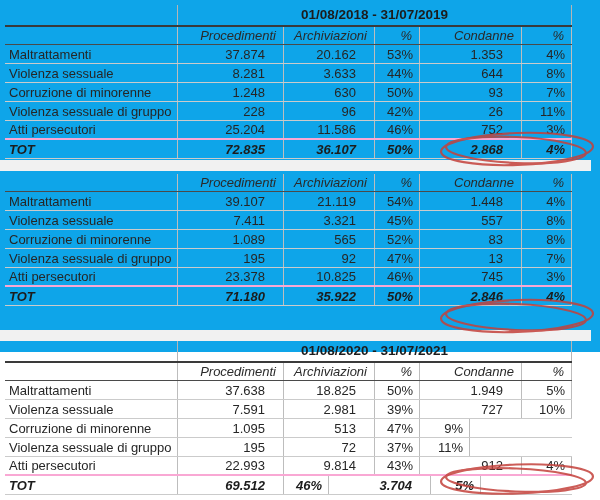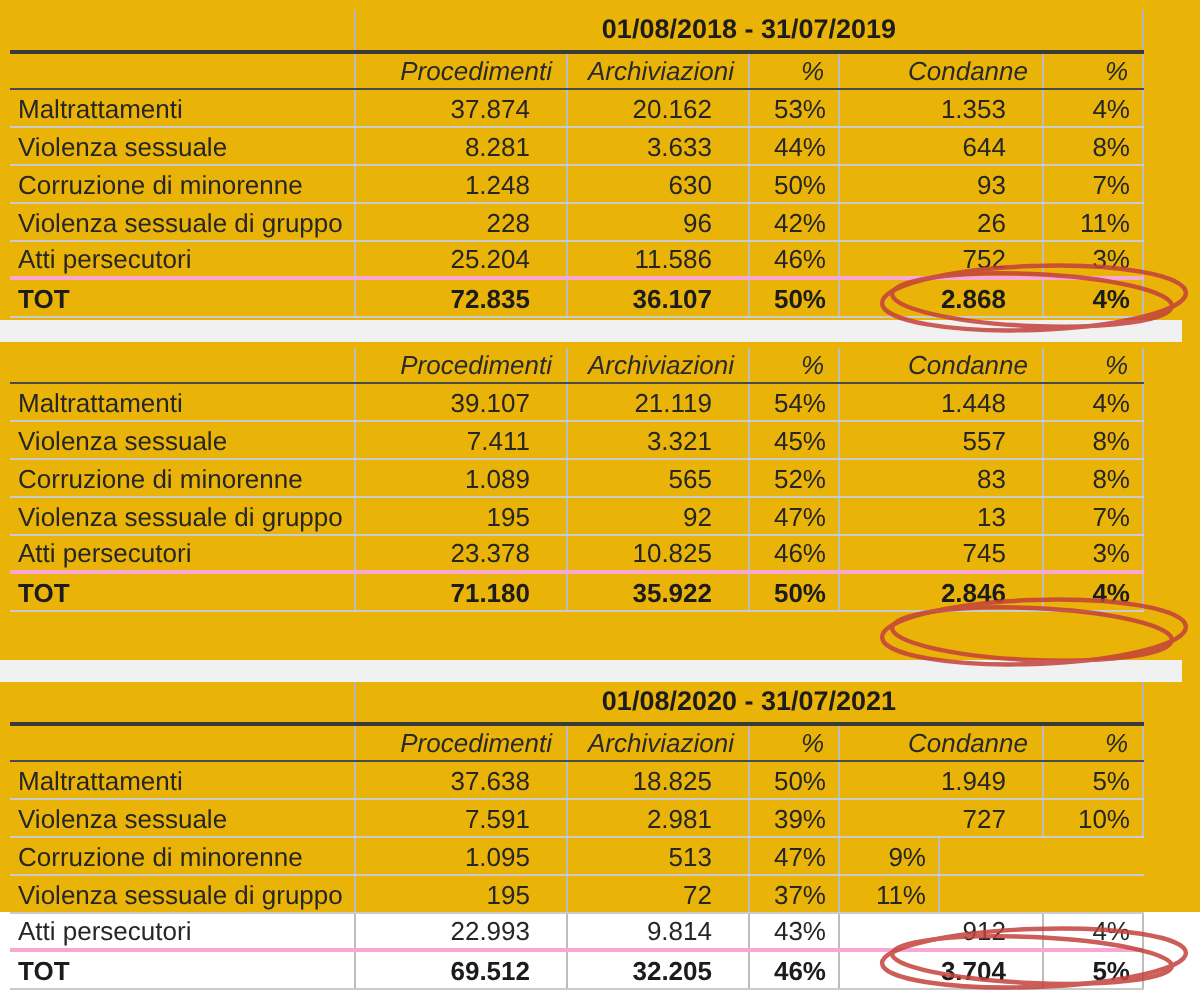--- a/index.html
+++ b/index.html
@@ -4,21 +4,21 @@
 <style>
   * { margin:0; padding:0; box-sizing:border-box; }
   html,body { width:600px; height:500px; }
   body {
     font-family:"Liberation Sans", sans-serif;
     background:#ffffff;
     color:#262626;
     position:relative;
     overflow:hidden;
   }
-  .stage { position:absolute; left:0; top:0; width:600px; height:456px; background:#eab308; }
+  .stage { position:absolute; left:0; top:0; width:600px; height:352px; background:#0ea5e9; }
   .band { position:absolute; left:0; width:591px; height:11px; background:#f1f1f1; }
   .band-1 { top:160px; }
   .band-2 { top:330px; }
 
   .table-block { position:absolute; left:5px; width:567px; }
   .tb0 { top:5px; }
   .tb1 { top:174px; }
   .tb2 { top:341px; }
 
   .trow { display:flex; width:567px; }
@@ -39,21 +39,21 @@
   .date-row  { height:22px; border-bottom:2px solid #3a3a3a; }
   .date-row .cell { border-right:1px solid #b5b5b5; }
   .period { font-weight:bold; font-size:13.5px; color:#1c1c1c; }
 
   .head-row  { height:18px; border-bottom:1px solid #4a4a4a; }
   .hd { justify-content:flex-end; padding-right:7px; font-style:italic; color:#2a2a2a; }
 
   .data-row  { height:19px; border-bottom:1px solid #cbcbcb; }
   .last-data-row { border-bottom:2px solid #f9a8d4; }
   .total-row { height:19px; border-bottom:1px solid #cbcbcb; }
-  .total-row .cell { font-weight:bold; color:#1c1c1c; }
+  .total-row .cell { font-weight:bold; color:#1c1c1c;font-style:italic; }
 
   .lbl { justify-content:flex-start; padding-left:4px; }
   .val { justify-content:flex-end; padding-right:18px; }
   .c-pct.val, .c-pct2.val { padding-right:6px; }
 
   .circle-svg { position:absolute; left:427px; pointer-events:none; }
 </style>
 </head>
 <body>
 
@@ -240,21 +240,20 @@
           <div class="cell c-label lbl">Atti persecutori</div>
           <div class="cell c-proc val">22.993</div>
           <div class="cell c-arch val">9.814</div>
           <div class="cell c-pct val">43%</div>
           <div class="cell c-cond val">912</div>
           <div class="cell c-pct2 val">4%</div>
         </div>
         <div class="trow total-row">
           <div class="cell c-label lbl">TOT</div>
           <div class="cell c-proc val">69.512</div>
-          <div class="cell c-arch val">32.205</div>
           <div class="cell c-pct val">46%</div>
           <div class="cell c-cond val">3.704</div>
           <div class="cell c-pct2 val">5%</div>
         </div>
         <svg class="circle-svg" width="170" height="42" viewBox="0 0 170 42" style="top: 117px;">
           <g fill="none" stroke="#c4413b" stroke-width="2.2" stroke-linecap="round" opacity="0.85">
             <ellipse cx="85" cy="21" rx="76" ry="14.5" transform="rotate(-2 85 21)"></ellipse>
             <ellipse cx="84" cy="22" rx="70" ry="11.5" transform="rotate(2.5 84 22)"></ellipse>
           </g>
         </svg>

